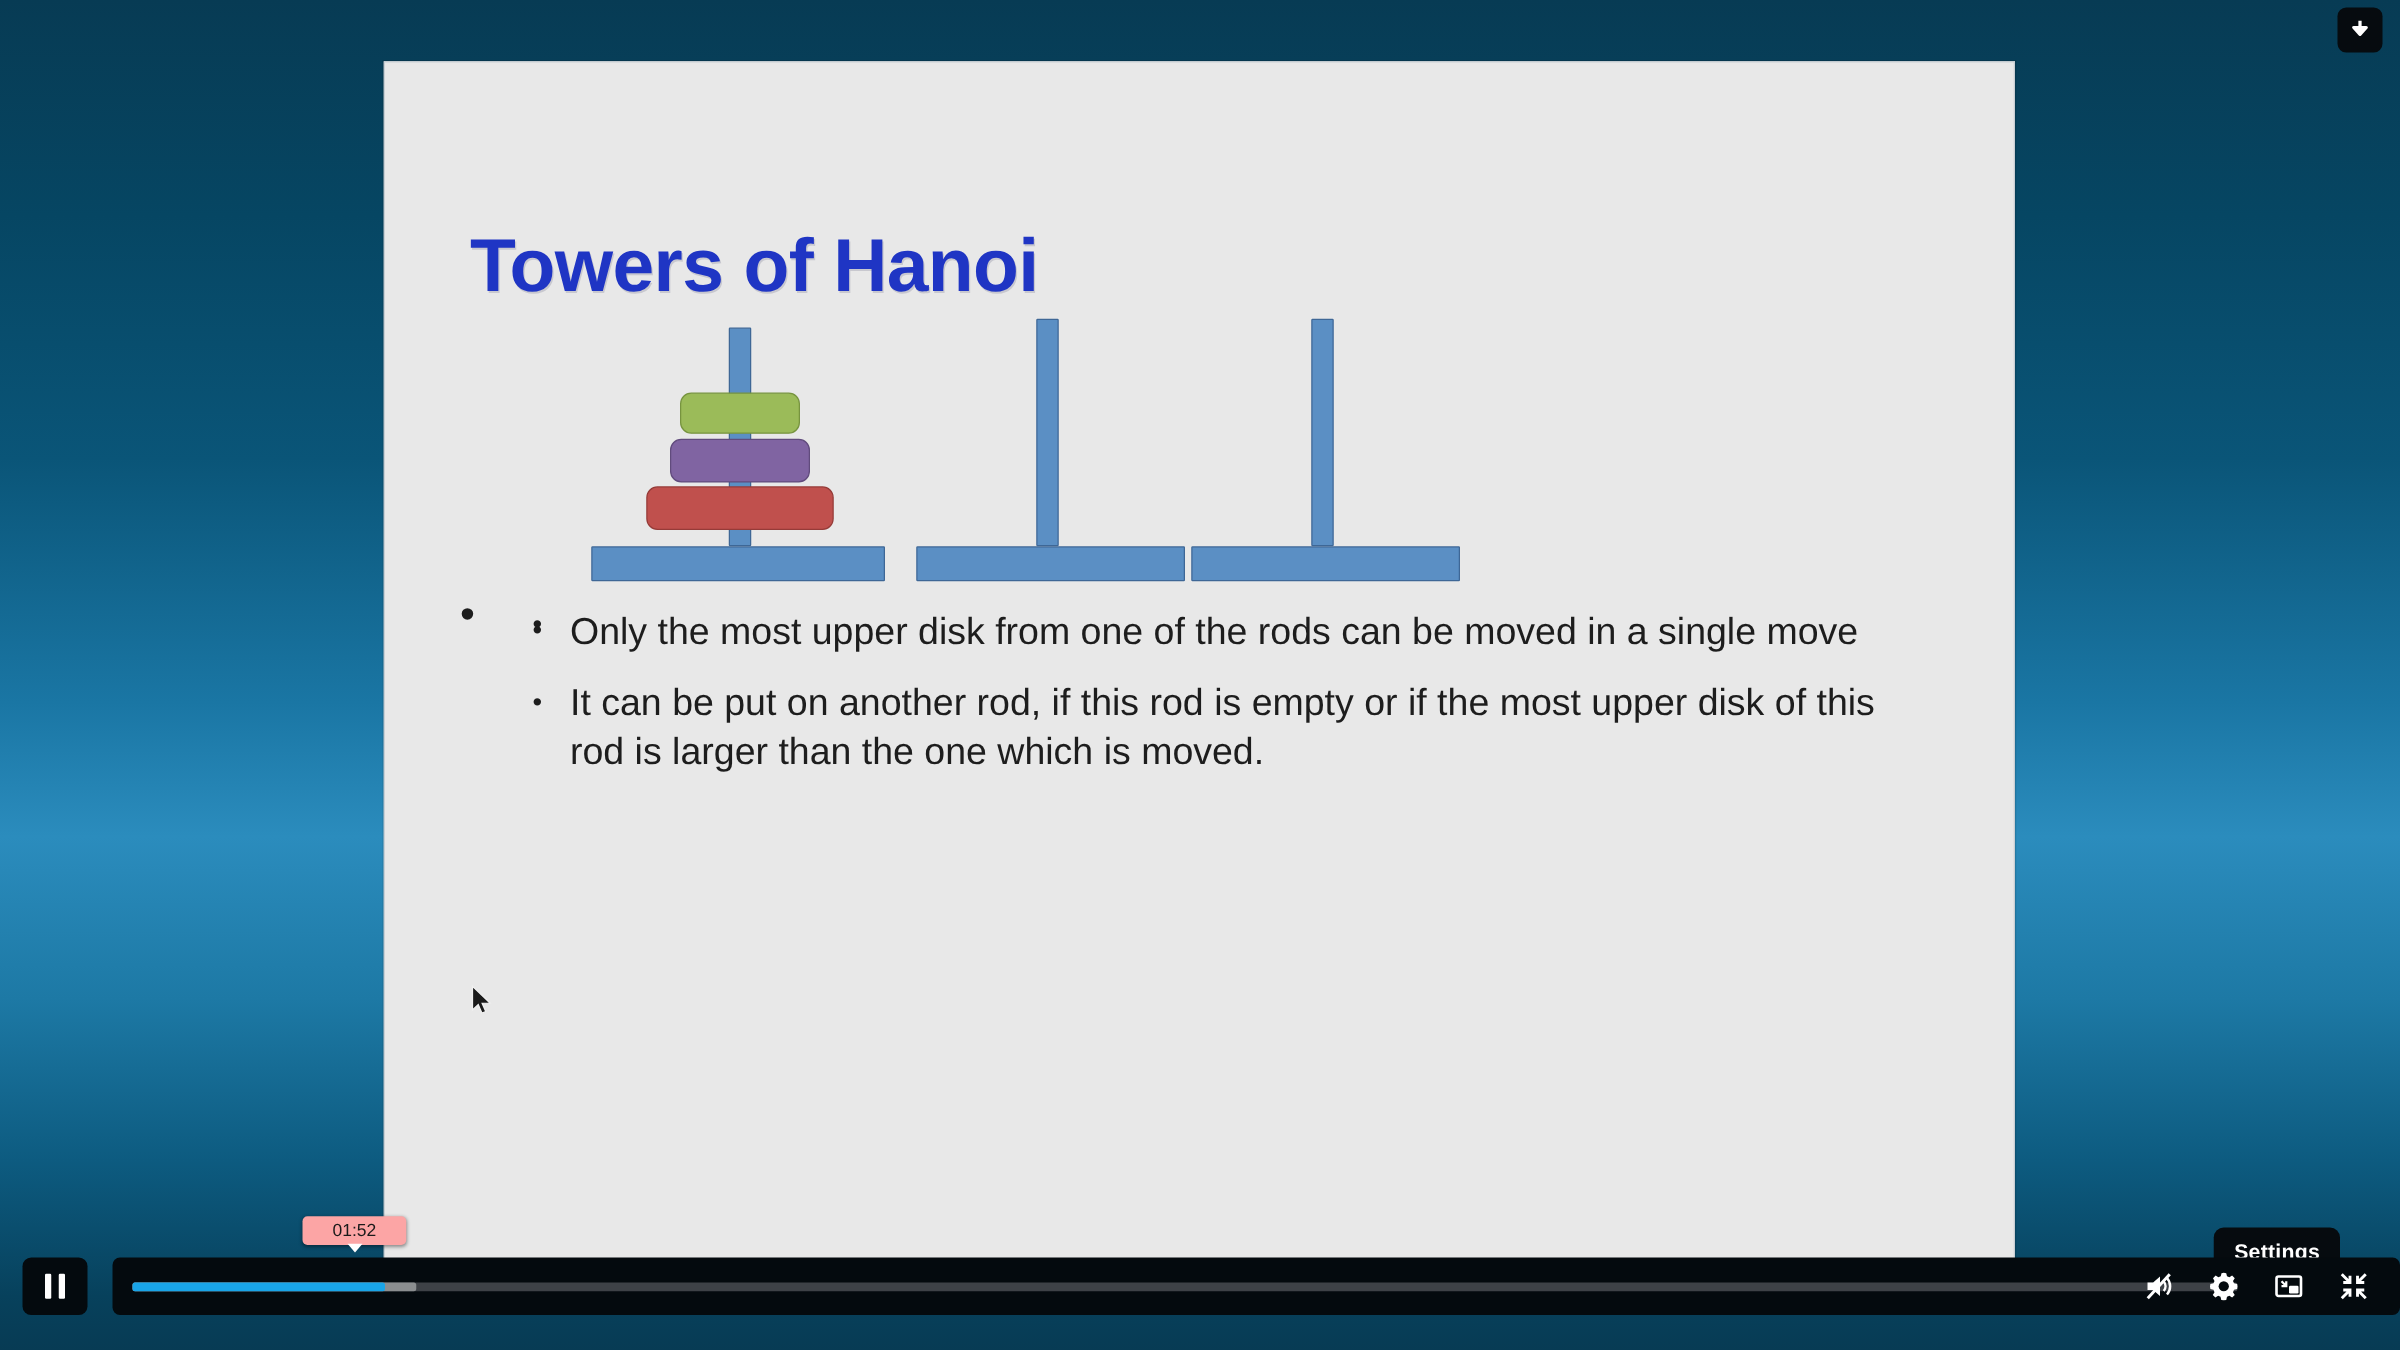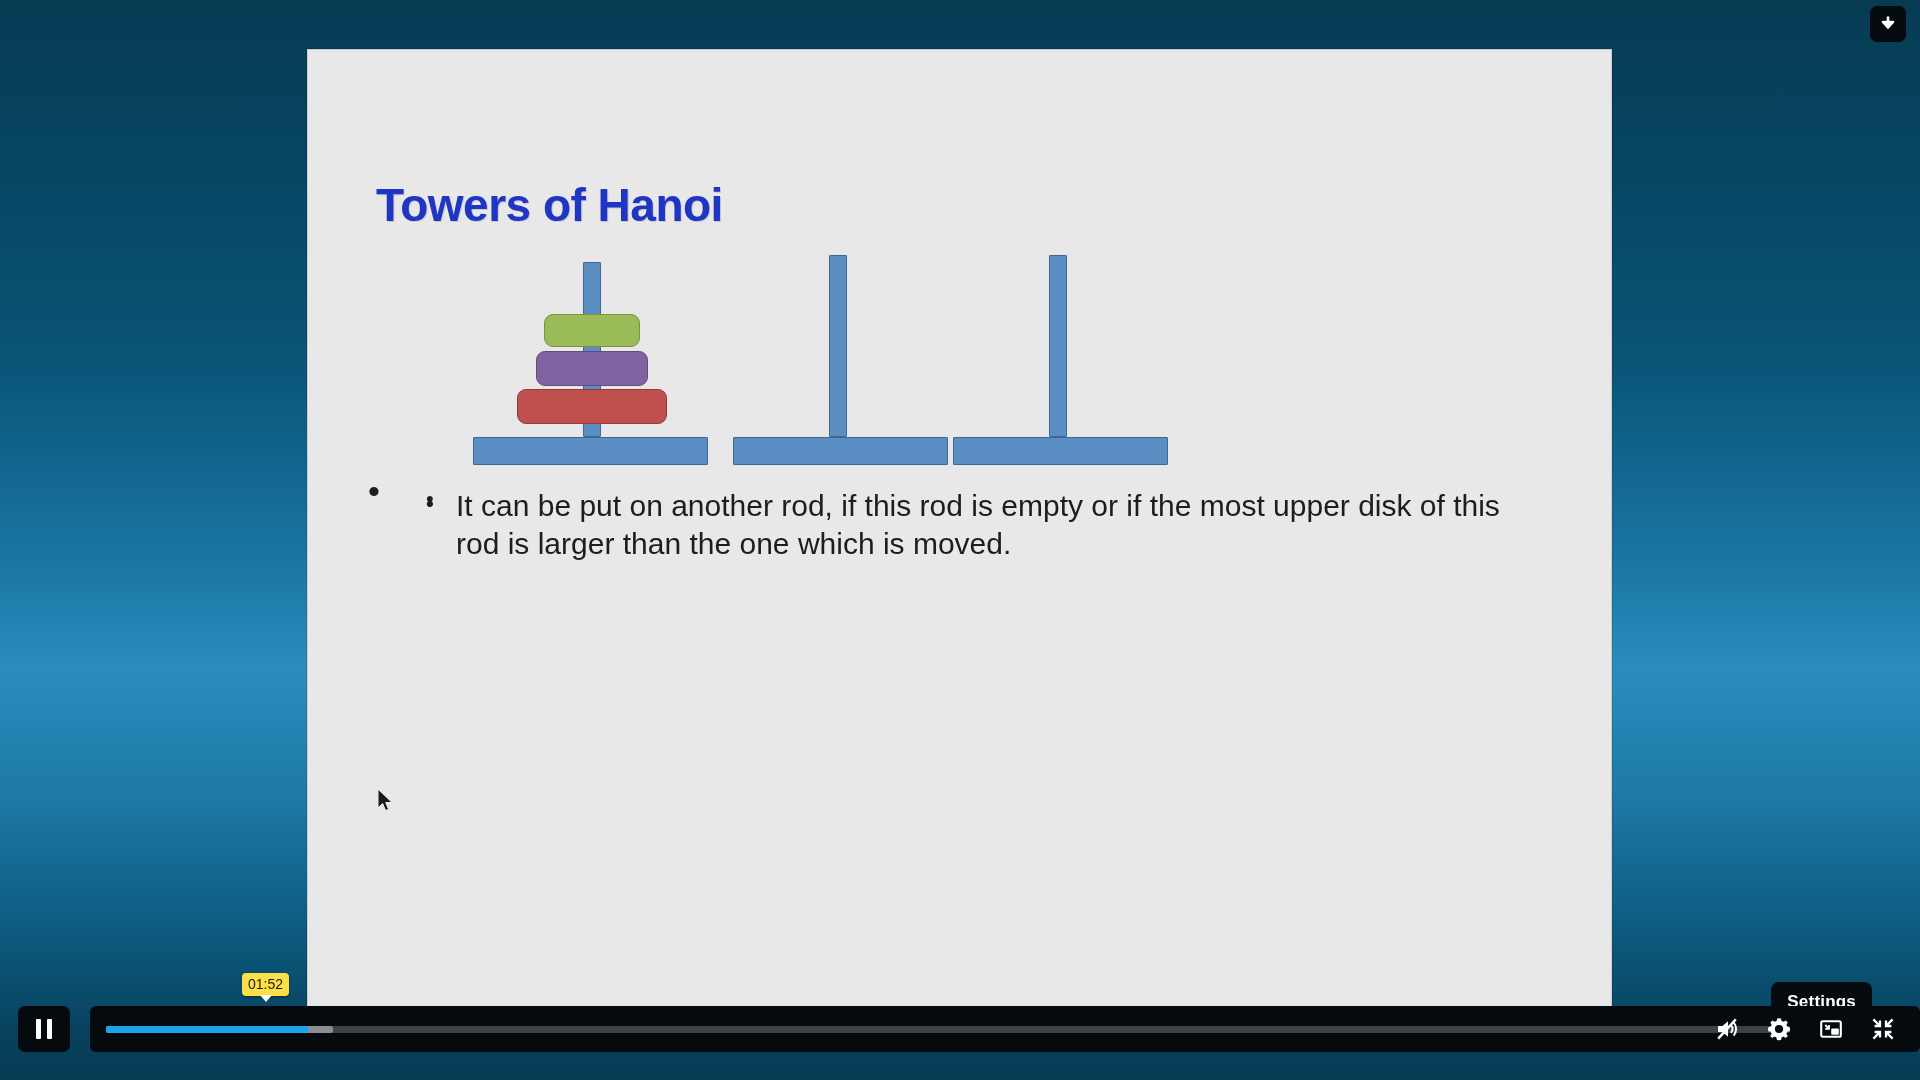--- a/index.html
+++ b/index.html
@@ -30,21 +30,21 @@
     position:absolute;
     left:307px; top:49px;
     width:1305px; height:973px;
     background:#e8e8e8;
     border:1px solid #c9cfd4;
     box-shadow:0 0 0 1px rgba(0,0,0,.12);
   }
   #slide-title{
     position:absolute;
     left:68px; top:128px;
-    font-size:46px;
+    font-size:60px;
     font-weight:bold;
     color:#1f35c4;
     letter-spacing:-0.5px;
     font-family:"Liberation Sans", sans-serif;
     text-shadow:1px 1px 0 rgba(140,140,160,.35);
     white-space:nowrap;
   }
 
   
   #hanoi{
@@ -175,24 +175,24 @@
   }
   #progress-played{
     position:absolute; left:0; top:0;
     height:100%;
     background:#19a5e8;
     border-radius:2px;
   }
   #time-tooltip{
     position:absolute;
     left:152px; top:-33px;
-    background:#fde047;
+    background:#fca5a5;
     color:#1a1a1a;
     font-size:14px;
-    padding:3px 6px 4px;
+    padding:3px 24px 4px;
     border-radius:4px;
     box-shadow:0 1px 3px rgba(0,0,0,.4);
     white-space:nowrap;
   }
   #time-tooltip:after{
     content:"";
     position:absolute;
     left:50%; margin-left:-6px; bottom:-6px;
     border-left:6px solid transparent;
     border-right:6px solid transparent;
@@ -242,20 +242,21 @@
 
     <div id="bullets">
       <div class="b1">
         <span class="dot">•</span>
       </div>
       <div class="b2">
         <span class="dot">•</span>
       </div>
       <div class="b2">
         <span class="dot">•</span>
+        <span>Only the most upper disk from one of the rods can be moved in a single move</span>
       </div>
       <div class="b2">
         <span class="dot">•</span>
         <span>It can be put on another rod, if this rod is empty or if the most upper disk of this rod is larger than the one which is moved.</span>
       </div>
     </div>
   </div>
 
   <svg id="cursor" viewBox="0 0 20 26">
     <path d="M2,1 L2,20 L6.6,15.6 L9.6,22.5 L12.6,21.2 L9.7,14.6 L16,14.4 Z" fill="#1a1a1a" stroke="#f0f0f0" stroke-width="1"></path>

